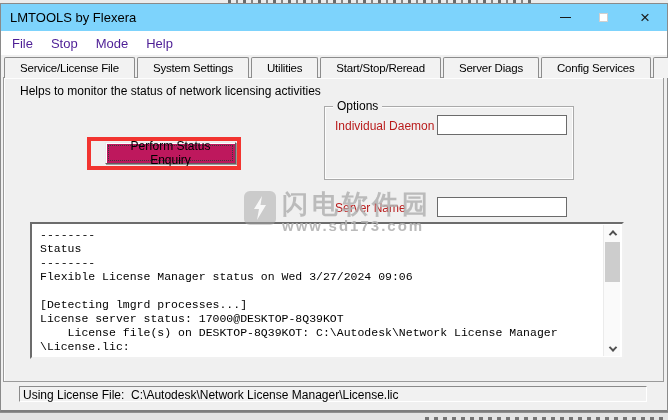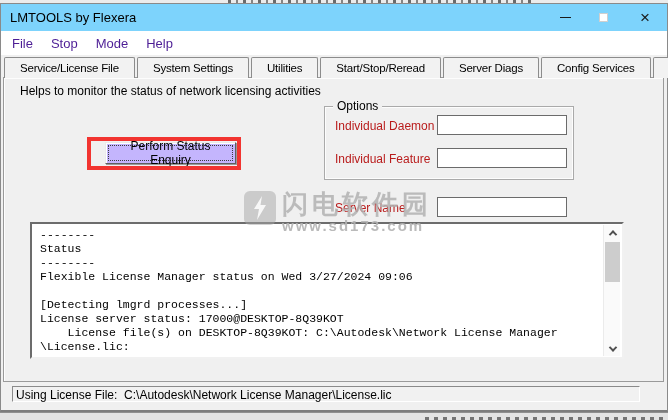--- a/index.html
+++ b/index.html
@@ -37,21 +37,21 @@
   .tab.active { height:26px; margin-bottom:-1px; background:#f0f0f0; z-index:4; padding:0 8px; }
 
   .tabpage { position:absolute; left:3px; top:77px; width:661px; height:305px; background:#f0f0f0;
              border:1px solid #9a9a9a; box-shadow:inset 1px 1px 0 #fdfdfd; z-index:1; }
 
   .helper-text { position:absolute; left:20px; top:84px; font-size:12px; color:#000; z-index:2; }
 
   
   .highlight-rect { position:absolute; left:87px; top:137px; width:154px; height:33px;
                     border:4px solid #f23430; z-index:6; pointer-events:none; }
-  .enquiry-btn { position:absolute; left:105px; top:142px; width:131px; height:22px; background:#c4b5fd;
+  .enquiry-btn { position:absolute; left:105px; top:142px; width:131px; height:22px; background:#be185d;
                  border:1px solid; border-color:#eaeaea #5f5f5f #5f5f5f #eaeaea;
                  box-shadow:1px 1px 0 #9a9a9a, inset 1px 1px 0 #ffffff;
                  font-size:12px; display:flex; align-items:center; justify-content:center; z-index:5; }
   .focus-rect { position:absolute; inset:2px; border:1px dotted #3c3c3c; display:flex; align-items:center; justify-content:center; }
 
   
   .groupbox { position:absolute; left:324px; top:106px; width:250px; height:74px;
               border:1px solid #aaaaaa; box-shadow:inset 0 0 0 1px #fdfdfd; z-index:2; }
   .group-label { position:absolute; left:8px; top:-8px; background:#f0f0f0; padding:0 4px; font-size:12px; }
   .opt-row { position:absolute; left:0; width:100%; height:22px; }
@@ -68,21 +68,21 @@
 
   .vscroll { position:absolute; right:2px; top:1px; width:17px; height:131px; background:#fafafa; border-left:1px solid #ebebeb; }
   .scroll-arrow { position:absolute; left:0; width:17px; height:15px; display:flex; align-items:center; justify-content:center; }
   .arrow-up { top:0; } .arrow-down { bottom:0; }
   .chev { width:6px; height:6px; border-top:2px solid #505050; border-right:2px solid #505050; }
   .chev.up { transform:rotate(-45deg) translate(-1px,1px); }
   .chev.down { transform:rotate(135deg) translate(-1px,1px); }
   .scroll-thumb { position:absolute; left:1px; top:17px; width:15px; height:40px; background:#cdcdcd; }
 
   
-  .statusbar-field { position:absolute; left:12px; top:386px; width:628px; height:16px; background:#f1f1f1;
+  .statusbar-field { position:absolute; left:19px; top:386px; width:628px; height:16px; background:#f1f1f1;
                      border:1px solid; border-color:#8a8a8a #ffffff #ffffff #8a8a8a; z-index:2; }
   .statusbar-text { position:absolute; left:3px; top:1px; font-size:12px; color:#000; white-space:pre; }
 
   
   .watermark { position:absolute; left:244px; top:191px; z-index:9; display:flex; pointer-events:none; }
   .wm-icon { width:32px; height:34px; border-radius:6px; background:rgba(165,165,165,.5); display:flex; align-items:center; justify-content:center; }
   .wm-texts { margin-left:6px; }
   .wm-cn { font-size:26px; line-height:26px; letter-spacing:4px; color:rgba(178,178,178,.85); font-weight:bold; }
   .wm-url { font-size:15px; line-height:15px; letter-spacing:2px; color:rgba(178,178,178,.9); font-weight:bold; margin-top:1px; }
 </style>
@@ -136,24 +136,20 @@
   <button class="enquiry-btn">
     <span class="focus-rect">Perform Status Enquiry</span>
   </button>
 
   <div class="groupbox">
     <span class="group-label">Options</span>
     <div class="opt-row" style="top:8px;">
       <span class="opt-label">Individual Daemon</span>
       <input class="opt-input" type="text" value="" style="">
     </div>
-    <div class="opt-row" style="top:41px;">
-      <span class="opt-label">Individual Feature</span>
-      <input class="opt-input" type="text" value="" style="">
-    </div>
     <div class="opt-row" style="top:90px;">
       <span class="opt-label">Server Name</span>
       <input class="opt-input" type="text" value="" style="">
     </div>
   </div>
 
   <div class="output">
     <div class="output-text">
       <div class="tline">--------</div>
       <div class="tline">Status</div>

